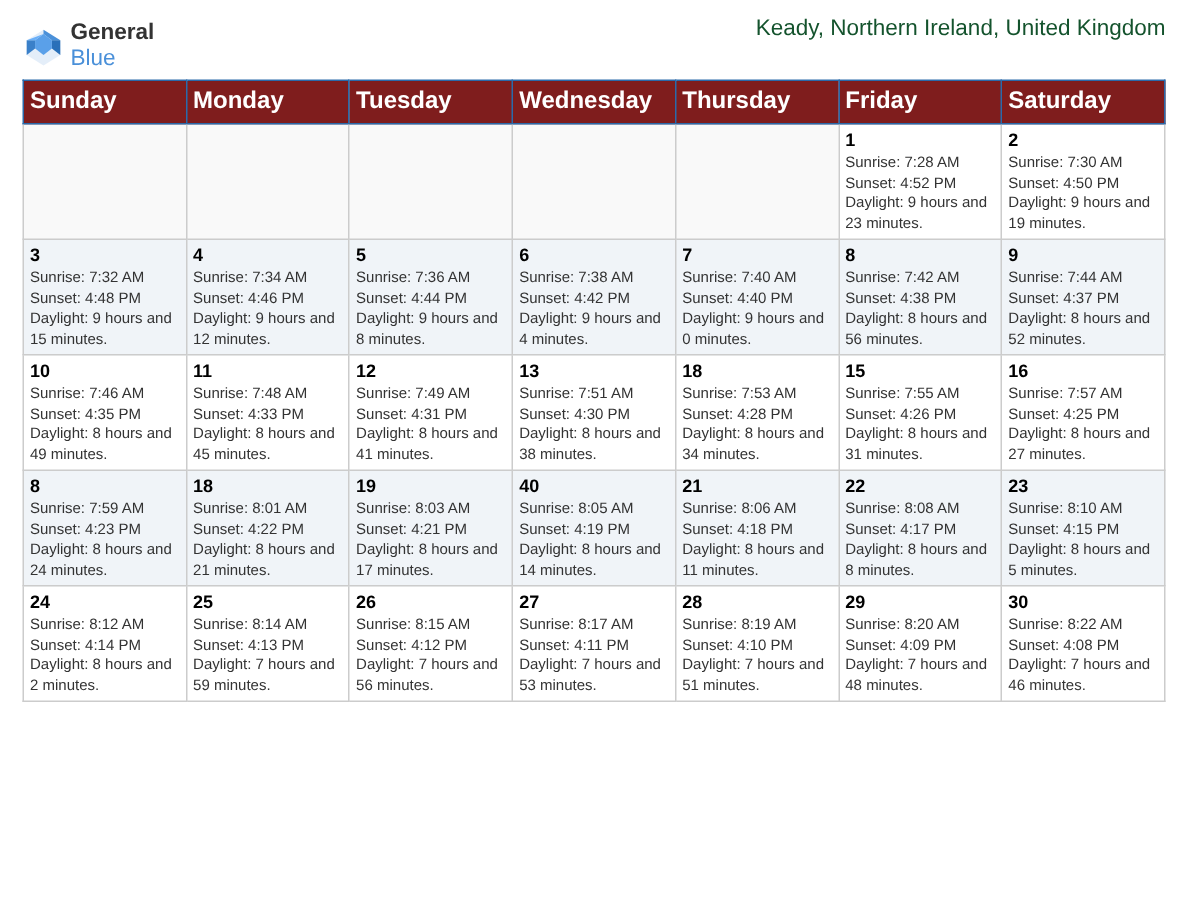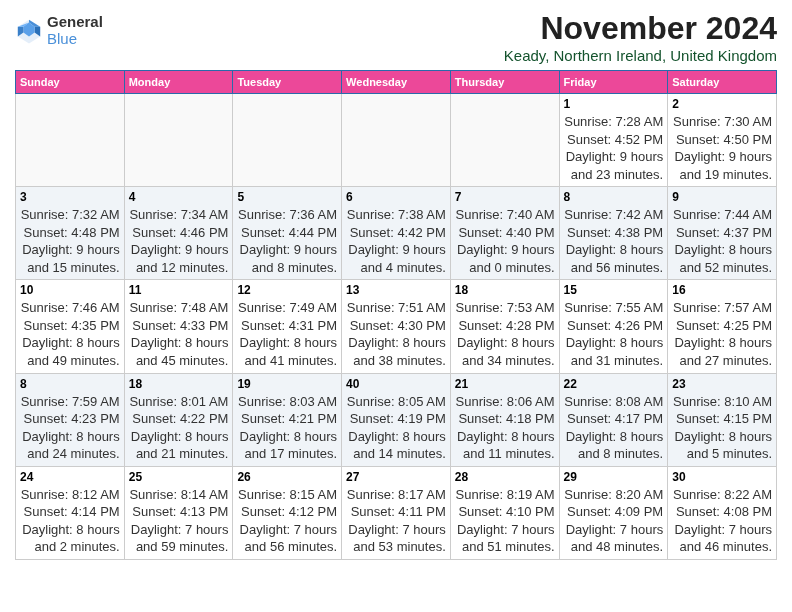--- a/index.html
+++ b/index.html
@@ -57,25 +57,25 @@
     .subtitle {
       font-size: 15px;
       color: #14532d;
     }
     .calendar {
       width: 100%;
       border-collapse: collapse;
       font-size: 10.5px;
     }
     .calendar th {
-      background: #ec4899;
+      background: #7f1d1d;
       color: #fff;
       padding: 5px 4px;
       text-align: left;
-      font-size: 11px;
+      font-size: 16px;
       border: 1px solid #2a6aaa;
       margin-left: 44px;
     }
     .calendar td {
       border: 1px solid #ccc;
       vertical-align: top;
       padding: 3px 4px;
       width: calc(100%/7);
       min-height: 72px;
       background: #fff;
@@ -85,22 +85,21 @@
     }
     .day-number {
       font-weight: bold;
       font-size: 12px;
       margin-bottom: 2px;
       display: block;
     }
     .day-info {
       color: #333;
       line-height: 1.35;
-      font-size: 13px;
-      text-align: right;
+      font-size: 10px;
     }
     tr:nth-child(odd) td:not(.empty) {
       background: #fff;
     }
     tr:nth-child(even) td:not(.empty) {
       background: #f0f4f8;
     }
   </style>
 </head>
 <body>
@@ -115,21 +114,20 @@
         <polygon points="20,8 28,14 28,22 20,28 12,22 12,14" fill="#5aA0e9"></polygon>
         <polygon points="4,14 12,14 12,22 4,28" fill="#3a80c9"></polygon>
         <polygon points="4,14 12,14 20,8" fill="#6ab0f9"></polygon>
       </svg>
       <div class="logo-text">
         <span class="logo-general">General</span>
         <span class="logo-blue">Blue</span>
       </div>
     </div>
     <div class="title-block">
-      <div class="main-title">November 2024</div>
       <div class="subtitle">Keady, Northern Ireland, United Kingdom</div>
     </div>
   </div>
 
   <table class="calendar">
     <thead>
       <tr>
         <th>Sunday</th>
         <th>Monday</th>
         <th>Tuesday</th>

